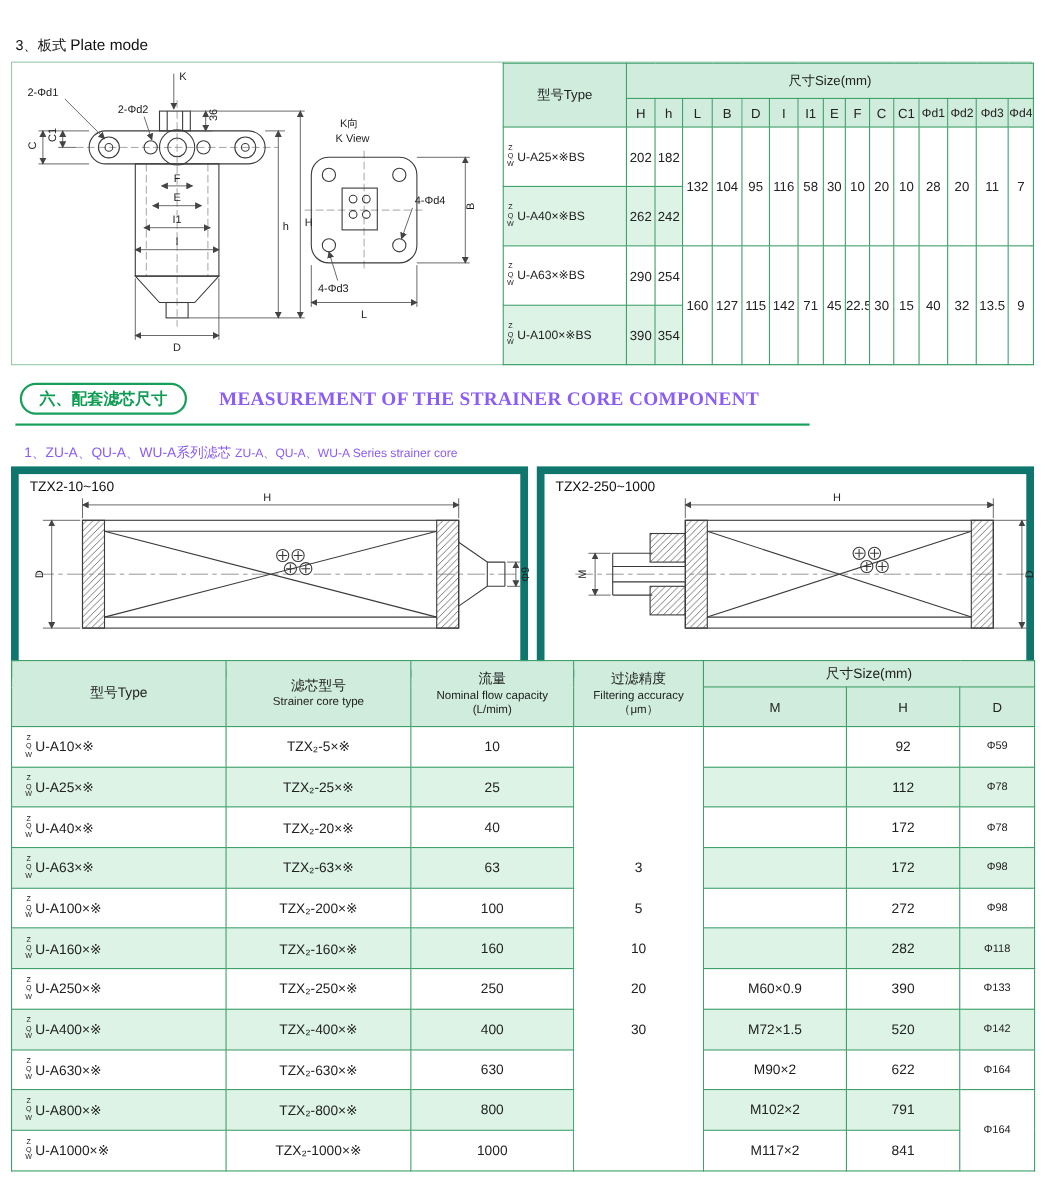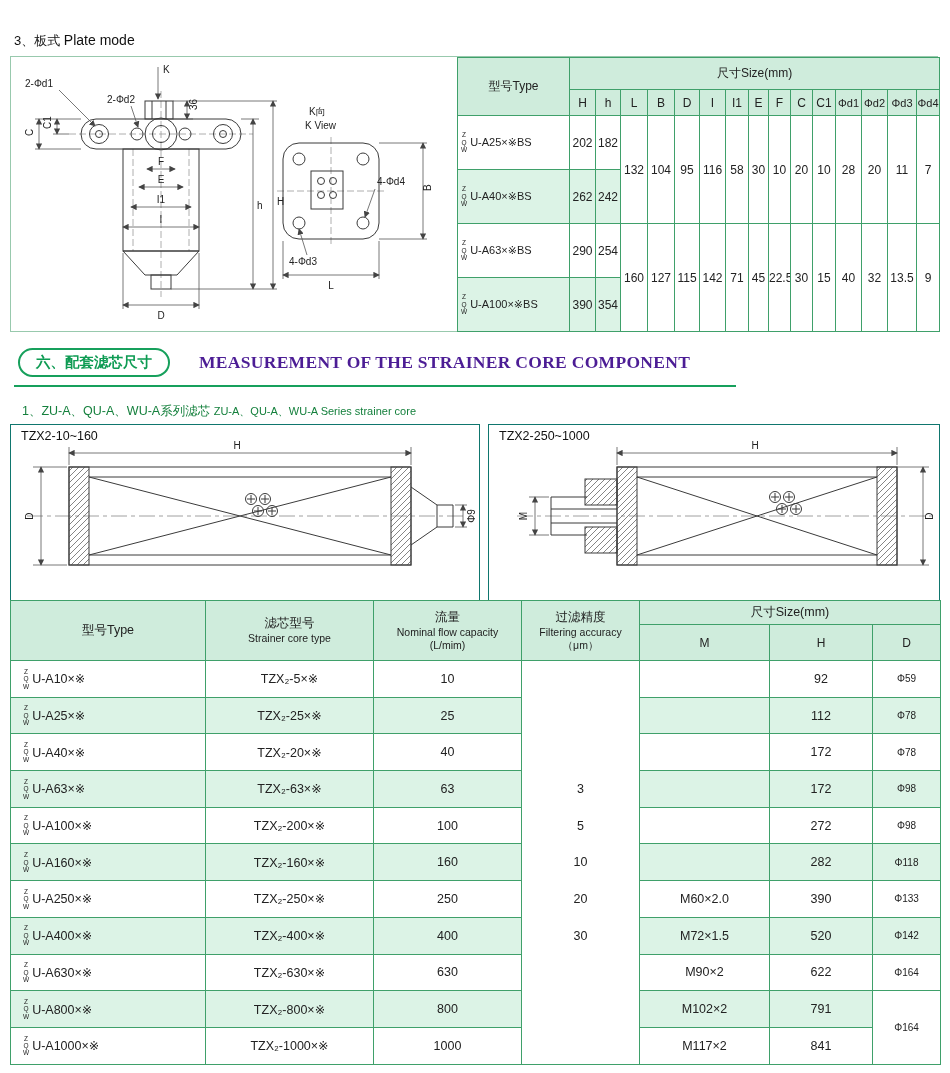--- a/index.html
+++ b/index.html
@@ -31,28 +31,28 @@
   .stack{display:inline-block;vertical-align:middle;font-size:6.5px;line-height:1.15;
          margin-right:3px;text-align:center;white-space:pre-line}
   .modeltxt{display:inline-block;vertical-align:middle}
 
   
   .sec6{position:absolute;left:14px;top:348px;display:inline-flex;align-items:center;gap:29px;
         border-bottom:2px solid #17a05c;padding:0 46px 8px 4px}
   .badge{border:2px solid #17a05c;border-radius:16px;padding:3px 16px;color:#0e9b53;
          font-size:14.5px;font-weight:bold;white-space:nowrap;background:#fff}
   .sec6 .title{font-family:"Liberation Serif","DejaVu Serif",serif;font-size:17.5px;
-        font-weight:bold;color:#4c1d95;white-space:nowrap;letter-spacing:.3px}
+        font-weight:bold;color:#8b5cf6;white-space:nowrap;letter-spacing:.3px}
 
   
-  .series{position:absolute;left:22px;top:403px;font-size:12.5px;color:#15803d}
+  .series{position:absolute;left:22px;top:403px;font-size:12.5px;color:#8b5cf6}
   .series .en{font-size:11px}
 
   
-  .dbox{position:absolute;top:424px;height:192px;border:1px solid #0f766e;background:#fff}
+  .dbox{position:absolute;top:424px;height:192px;border:7px solid #0f766e;background:#fff}
   .dbox .dtitle{position:absolute;left:8px;top:4px;font-size:12.5px;color:#111;z-index:2;background:#fff;padding:0 2px}
   .dbox svg{position:absolute;left:0;top:14px}
   #dbox1{left:10px;width:470px}
   #dbox2{left:488px;width:452px}
 
   
   .ctable{position:absolute;left:10px;top:600px;width:930px;height:464px;
           border-collapse:collapse;table-layout:fixed}
   .ctable th,.ctable td{border:1px solid #3fa06a;text-align:center;vertical-align:middle;
           font-weight:normal;padding:0}
@@ -511,21 +511,21 @@
         <td></td>
         <td>282</td>
         <td class="phi">Φ118</td>
       </tr>
       <tr>
         <td class="model"><span class="stack">Z
 Q
 W</span><span class="modeltxt">U-A250×※</span></td>
         <td>TZX₂-250×※</td>
         <td>250</td>
-        <td>M60×2.0</td>
+        <td>M60×0.9</td>
         <td>390</td>
         <td class="phi">Φ133</td>
       </tr>
       <tr>
         <td class="model"><span class="stack">Z
 Q
 W</span><span class="modeltxt">U-A400×※</span></td>
         <td>TZX₂-400×※</td>
         <td>400</td>
         <td>M72×1.5</td>

